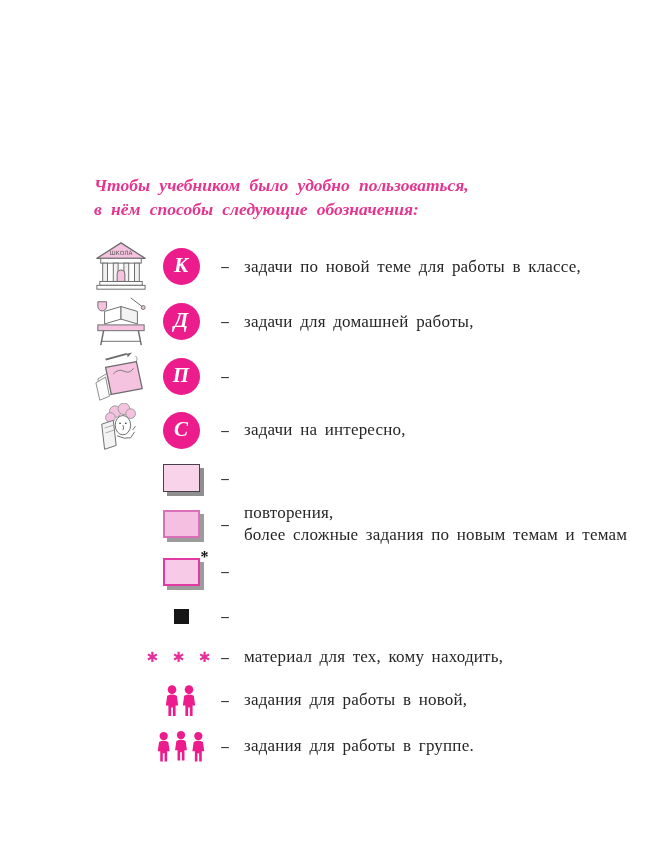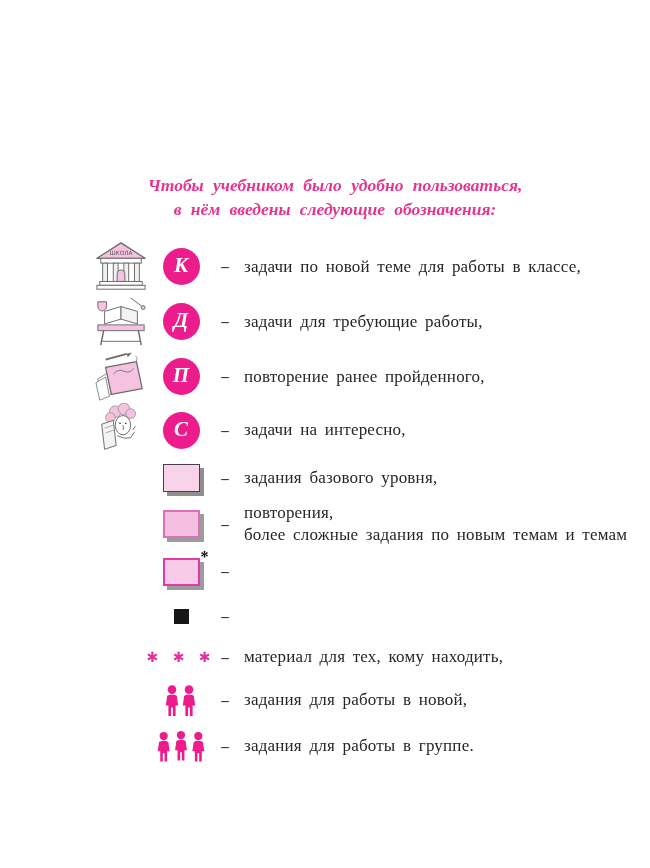--- a/index.html
+++ b/index.html
@@ -5,21 +5,20 @@
   html, body { margin: 0; padding: 0; background: #ffffff; }
   body {
     width: 650px; height: 868px;
     box-sizing: border-box;
     padding: 174px 74px 0 94px;
     font-family: "Liberation Serif", serif;
     color: #262626;
     overflow: hidden;
   }
   .heading {
-    text-align: center;
     font-style: italic;
     font-weight: bold;
     font-size: 17.5px;
     line-height: 1.35;
     color: #E5368F;
     word-spacing: 0.28em;
     margin-bottom: 18px;
   }
   .legend { }
   .row { display: flex; align-items: center; }
@@ -63,21 +62,21 @@
 
 <svg width="0" height="0" style="position:absolute">
   <symbol id="person" viewBox="0 0 16 32">
     <circle cx="8" cy="4.6" r="4.3"></circle>
     <path d="M3.2,10.8 Q8,8.2 12.8,10.8 L14.2,20.4 L11.6,20.4 L11.6,31 L8.9,31 L8.9,22.6 L7.1,22.6 L7.1,31 L4.4,31 L4.4,20.4 L1.8,20.4 Z"></path>
   </symbol>
 </svg>
 
 <div class="heading">
   <div>Чтобы учебником было удобно пользоваться,</div>
-  <div>в нём введены следующие обозначения:</div>
+  <div>в нём способы следующие обозначения:</div>
 </div>
 
 <div class="legend">
 
   <div class="row" style="height:55px">
     <div class="icon-cell">
       <svg class="sketch" width="54" height="54" viewBox="0 0 56 56">
         <polygon points="28,3 3,19 53,19" fill="#F5C3E0" stroke="#6b6b6b" stroke-width="1.3" stroke-linejoin="round"></polygon>
         <text x="28" y="15.5" font-size="6" fill="#555" text-anchor="middle">ШКОЛА</text>
         <rect x="7" y="19" width="42" height="5" fill="#ffffff" stroke="#6b6b6b"></rect>
@@ -111,43 +110,40 @@
         <line x1="10" y1="37" x2="7" y2="52" stroke="#6b6b6b" stroke-width="1.5"></line>
         <line x1="46" y1="37" x2="49" y2="52" stroke="#6b6b6b" stroke-width="1.5"></line>
         <line x1="8" y1="48" x2="48" y2="48" stroke="#6b6b6b"></line>
       </svg>
     </div>
     <div class="marker-cell">
       <span class="badge">Д</span>
     </div>
     <div class="dash-cell">–</div>
     <div class="text-cell">
-      <div class="line">задачи для требующие работы,</div>
+      <div class="line">задачи для домашней работы,</div>
     </div>
   </div>
 
   <div class="row" style="height:55px">
     <div class="icon-cell">
       <svg class="sketch" width="54" height="54" viewBox="0 0 56 56">
         <line x1="12" y1="10" x2="34" y2="4" stroke="#6b6b6b" stroke-width="2"></line>
         <polygon points="34,4 39.5,2.5 35,7.5" fill="#6b6b6b"></polygon>
         <path d="M43,6 q3,2 1,6" stroke="#999" fill="none"></path>
         <polygon points="4,30 14,24 18,46 8,50" fill="#ffffff" stroke="#8a8a8a"></polygon>
         <polygon points="2,34 12,28 16,48 6,52" fill="#ffffff" stroke="#8a8a8a"></polygon>
         <polygon points="12,18 44,12 50,40 18,46" fill="#F5C3E0" stroke="#6b6b6b" stroke-width="1.3" stroke-linejoin="round"></polygon>
         <path d="M20,25 q5,-6 11,-3 q6,3 10,-3" stroke="#7a7a7a" fill="none"></path>
       </svg>
     </div>
     <div class="marker-cell">
       <span class="badge">П</span>
     </div>
     <div class="dash-cell">–</div>
-    <div class="text-cell">
-      <div class="line">повторение ранее пройденного,</div>
-    </div>
   </div>
 
   <div class="row" style="height:52px">
     <div class="icon-cell">
       <svg class="sketch" width="54" height="54" viewBox="0 0 56 56">
         <circle cx="22" cy="9" r="6" fill="#F5C3E0" stroke="#999"></circle>
         <circle cx="31" cy="6" r="6" fill="#F5C3E0" stroke="#999"></circle>
         <circle cx="38" cy="11" r="5" fill="#F5C3E0" stroke="#999"></circle>
         <circle cx="17" cy="15" r="5" fill="#F5C3E0" stroke="#999"></circle>
         <ellipse cx="30" cy="23" rx="8" ry="10" fill="#ffffff" stroke="#6b6b6b"></ellipse>
@@ -169,23 +165,20 @@
       <div class="line">задачи на интересно,</div>
     </div>
   </div>
 
   <div class="row" style="height:44px">
     <div class="icon-cell"></div>
     <div class="marker-cell">
       <span class="sq sq-basic"></span>
     </div>
     <div class="dash-cell">–</div>
-    <div class="text-cell">
-      <div class="line">задания базового уровня,</div>
-    </div>
   </div>
 
   <div class="row" style="height:48px">
     <div class="icon-cell"></div>
     <div class="marker-cell">
       <span class="sq sq-advanced"></span>
     </div>
     <div class="dash-cell">–</div>
     <div class="text-cell">
       <div class="line">повторения,</div>

